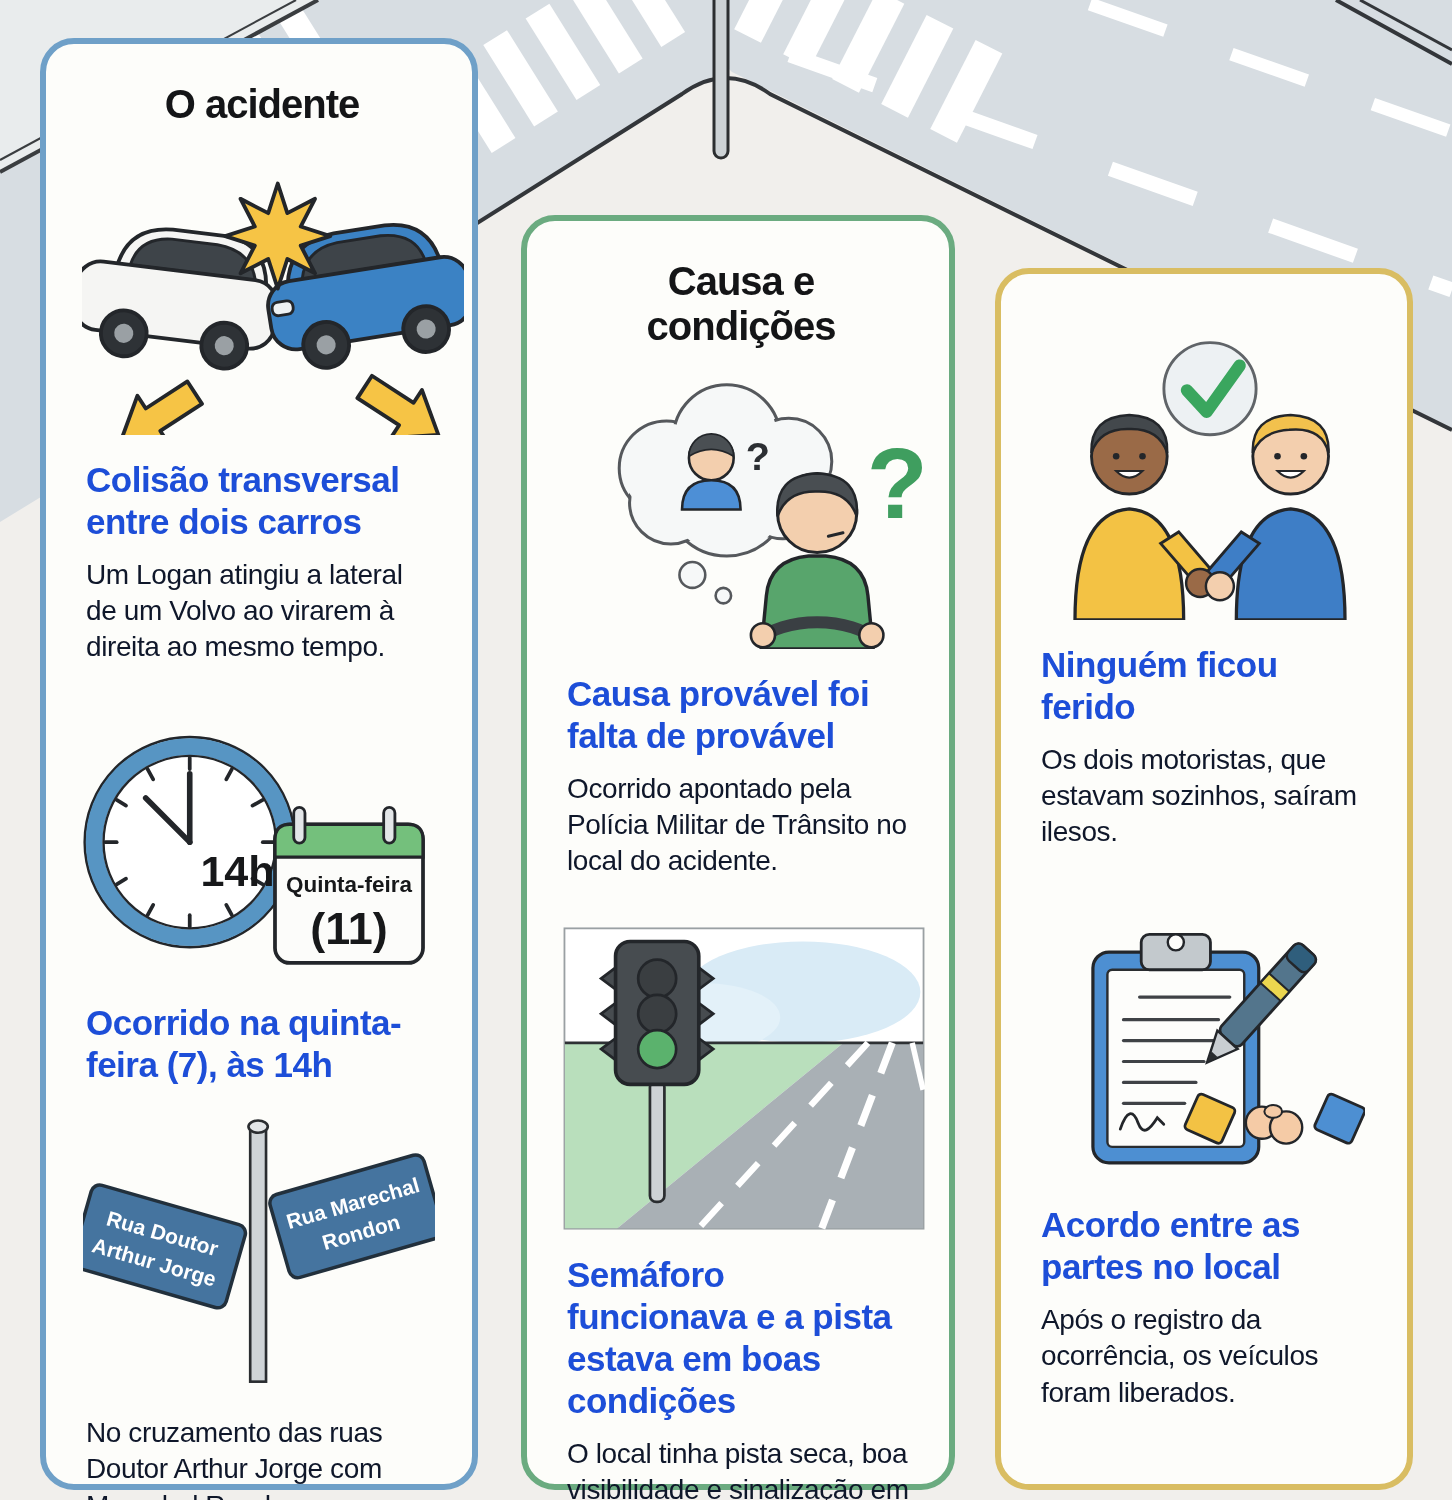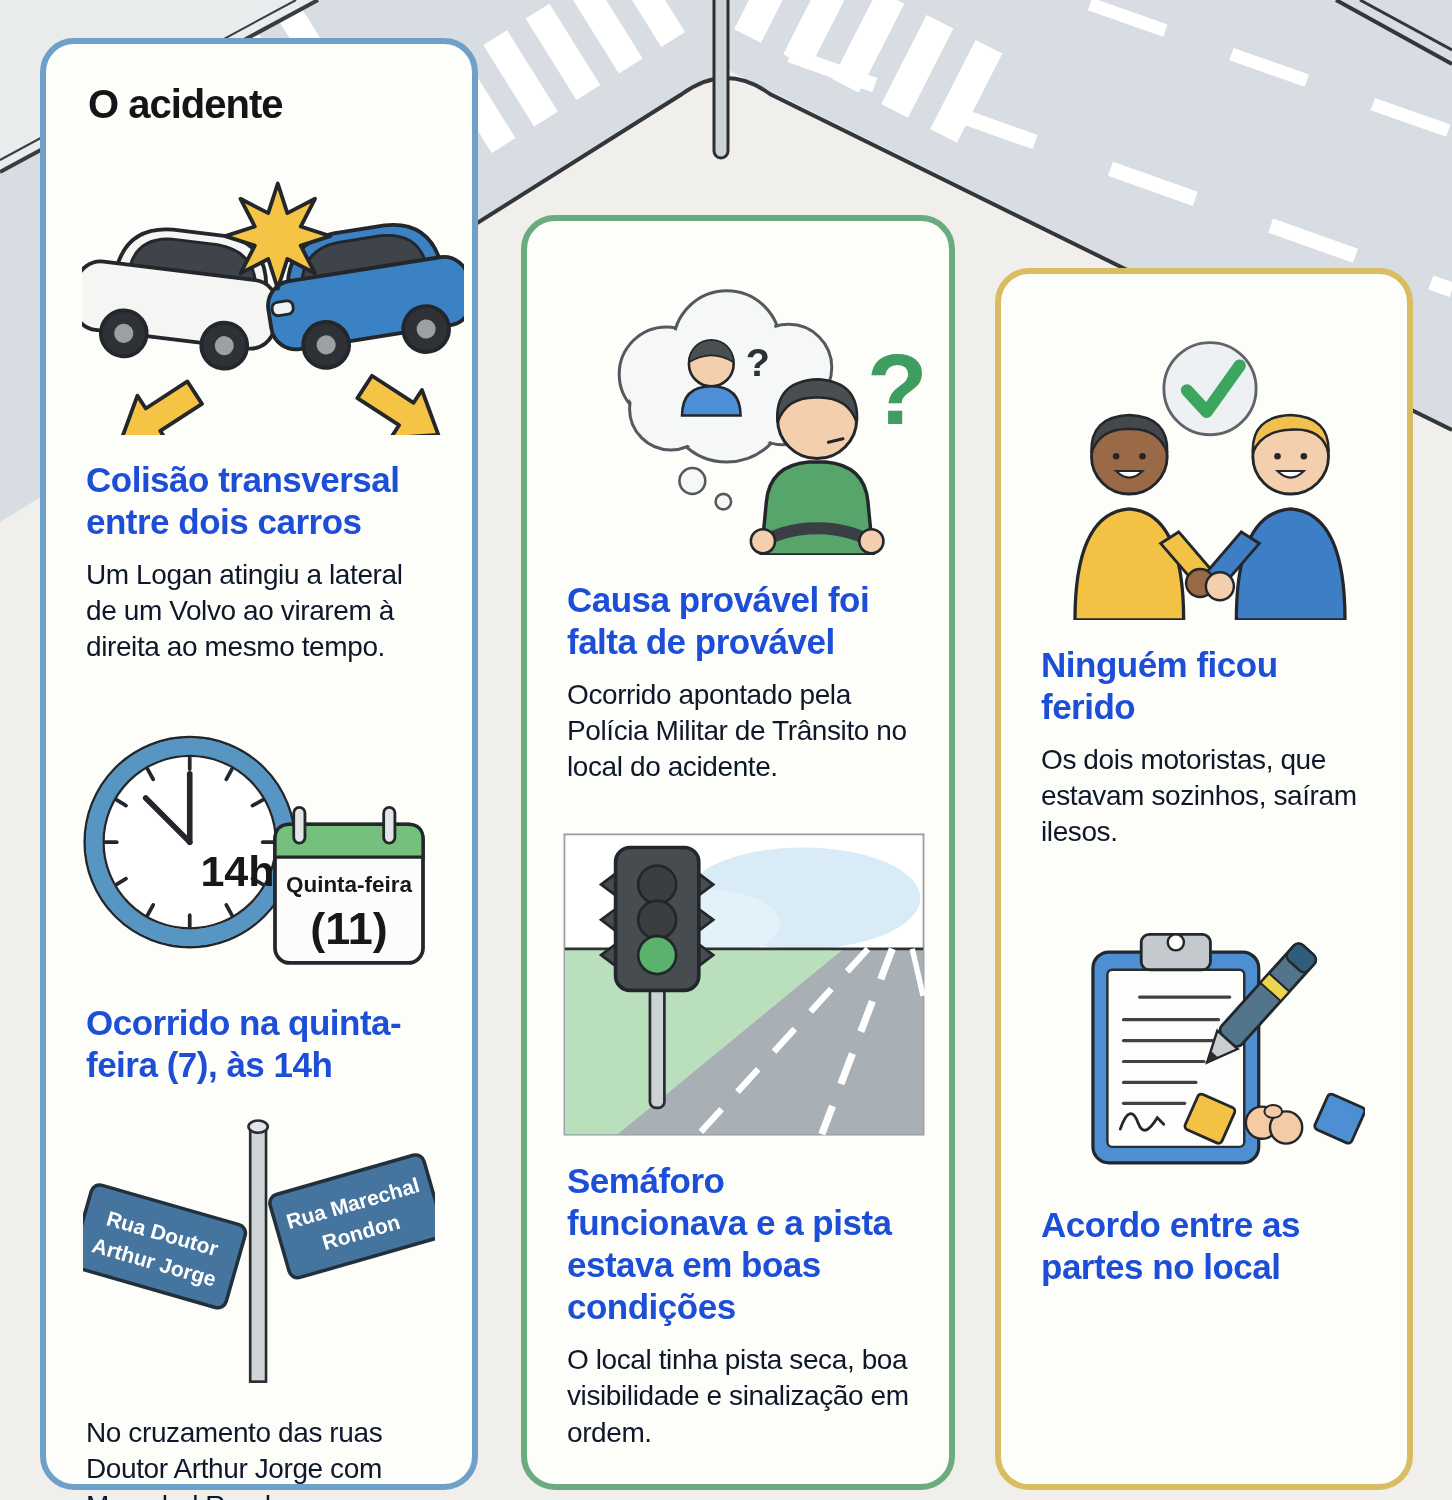--- a/index.html
+++ b/index.html
@@ -4,21 +4,21 @@
 <style>
   html,body{margin:0;padding:0;background:#e8e8e8;}
   .stage{position:relative;width:1452px;height:1500px;overflow:hidden;
          background:#f1efec;font-family:"Liberation Sans",sans-serif;color:#1b1c1e;}
   .bg{position:absolute;left:0;top:0;width:1452px;height:1500px;}
   .card{position:absolute;background:#fdfdfa;border:6px solid #999;border-radius:34px;
         box-sizing:border-box;padding:34px 36px;}
   .card-accident{left:40px;top:38px;width:438px;height:1452px;}
   .card-cause{left:521px;top:215px;width:434px;height:1275px;}
   .card-outcome{left:995px;top:268px;width:418px;height:1222px;}
-  .card h1{font-size:40px;font-weight:bold;letter-spacing:-1px;margin:4px 0 0 6px;color:#141517;}
+  .card h1{font-size:40px;font-weight:bold;letter-spacing:-1px;margin:4px 0 0 6px;color:#141517;text-align:center;}
   .card h2{font-size:35px;font-weight:bold;letter-spacing:-0.5px;line-height:1.2;margin:24px 0 0 4px;color:#1d4ed8;}
   .card p{font-size:28px;letter-spacing:-0.4px;line-height:1.29;margin:14px 0 0 4px;color:#0f172a;}
   .illus{display:block;margin-top:28px;}
   svg text{font-family:"Liberation Sans",sans-serif;}
   .mt60{margin-top:60px;} .mt48{margin-top:48px;} .mt40{margin-top:40px;} .mt16{margin-top:16px;}
   .center{margin-left:auto;margin-right:auto;}
 </style>
 </head>
 <body>
 
@@ -152,20 +152,21 @@
         <rect x="0" y="0" width="182" height="98" rx="10" fill="#45749f" stroke="#22303c" stroke-width="4"></rect>
         <text x="91" y="42" font-size="24" font-weight="bold" text-anchor="middle" fill="#ffffff">Rua Marechal</text>
         <text x="91" y="76" font-size="24" font-weight="bold" text-anchor="middle" fill="#ffffff">Rondon</text>
       </g>
     </svg>
 
     <p>No cruzamento das ruas Doutor Arthur Jorge com Marechal Rondon.</p>
   </section>
 
   <section class="card card-cause" style="border-color: rgb(107, 171, 128);">
+    <h1>Causa e condições</h1>
 
     <svg class="illus mt16 center" width="362" height="284" viewBox="0 0 420 330">
       <g>
         <g fill="#f6f8f8" stroke="#55585c" stroke-width="3.5">
           <circle cx="120" cy="120" r="55"></circle>
             <circle cx="190" cy="85" r="62"></circle>
             <circle cx="262" cy="112" r="50"></circle>
           <circle cx="190" cy="150" r="72"></circle>
             <circle cx="125" cy="160" r="48"></circle>
             <circle cx="255" cy="158" r="44"></circle>
@@ -297,14 +298,15 @@
         <g transform="translate(344,248) rotate(24)">
           <rect x="2" y="-24" width="50" height="48" rx="5" fill="#4d8fd2" stroke="#23262a" stroke-width="3.5"></rect>
         </g>
         <circle cx="272" cy="264" r="20" fill="#f5cba6" stroke="#23262a" stroke-width="3"></circle>
         <circle cx="302" cy="270" r="20" fill="#f5cba6" stroke="#23262a" stroke-width="3"></circle>
         <ellipse cx="286" cy="250" rx="11" ry="8" fill="#f5cba6" stroke="#23262a" stroke-width="2.5"></ellipse>
       </g>
     </svg>
 
     <h2>Acordo entre as partes no local</h2>
+    <p>Após o registro da ocorrência, os veículos foram liberados.</p>
   </section>
 </div>
 
 </body></html>

